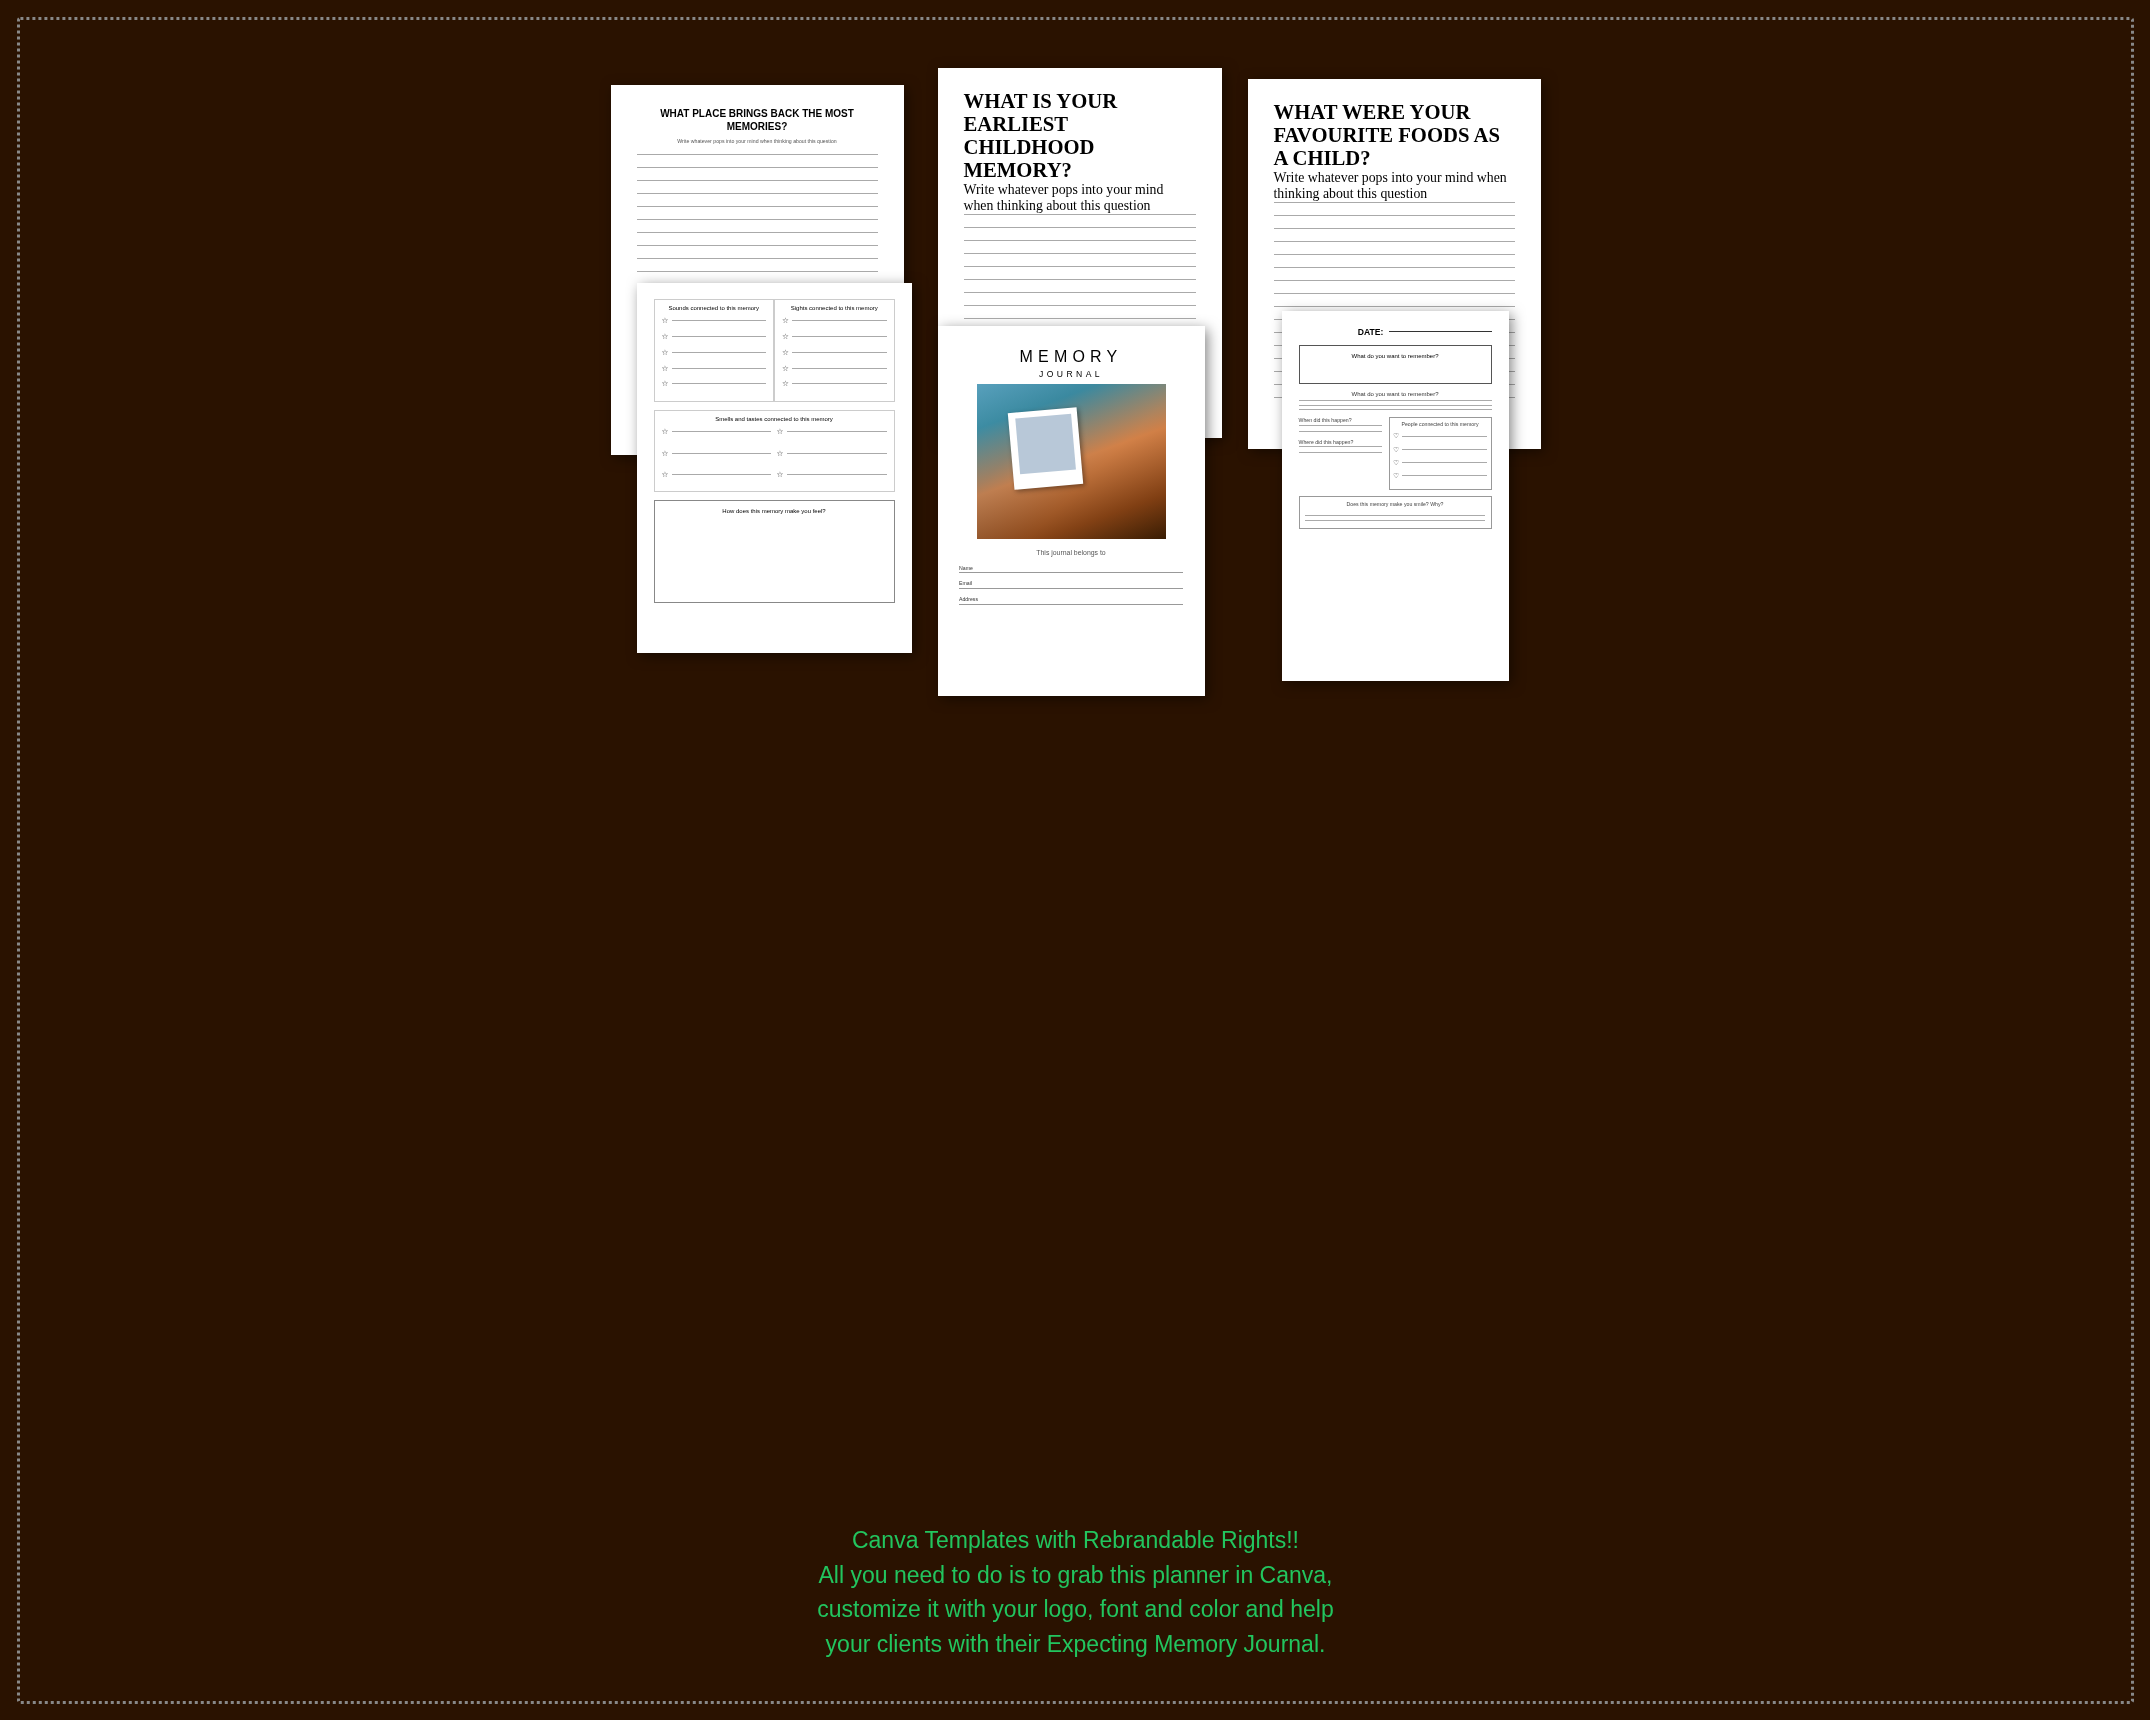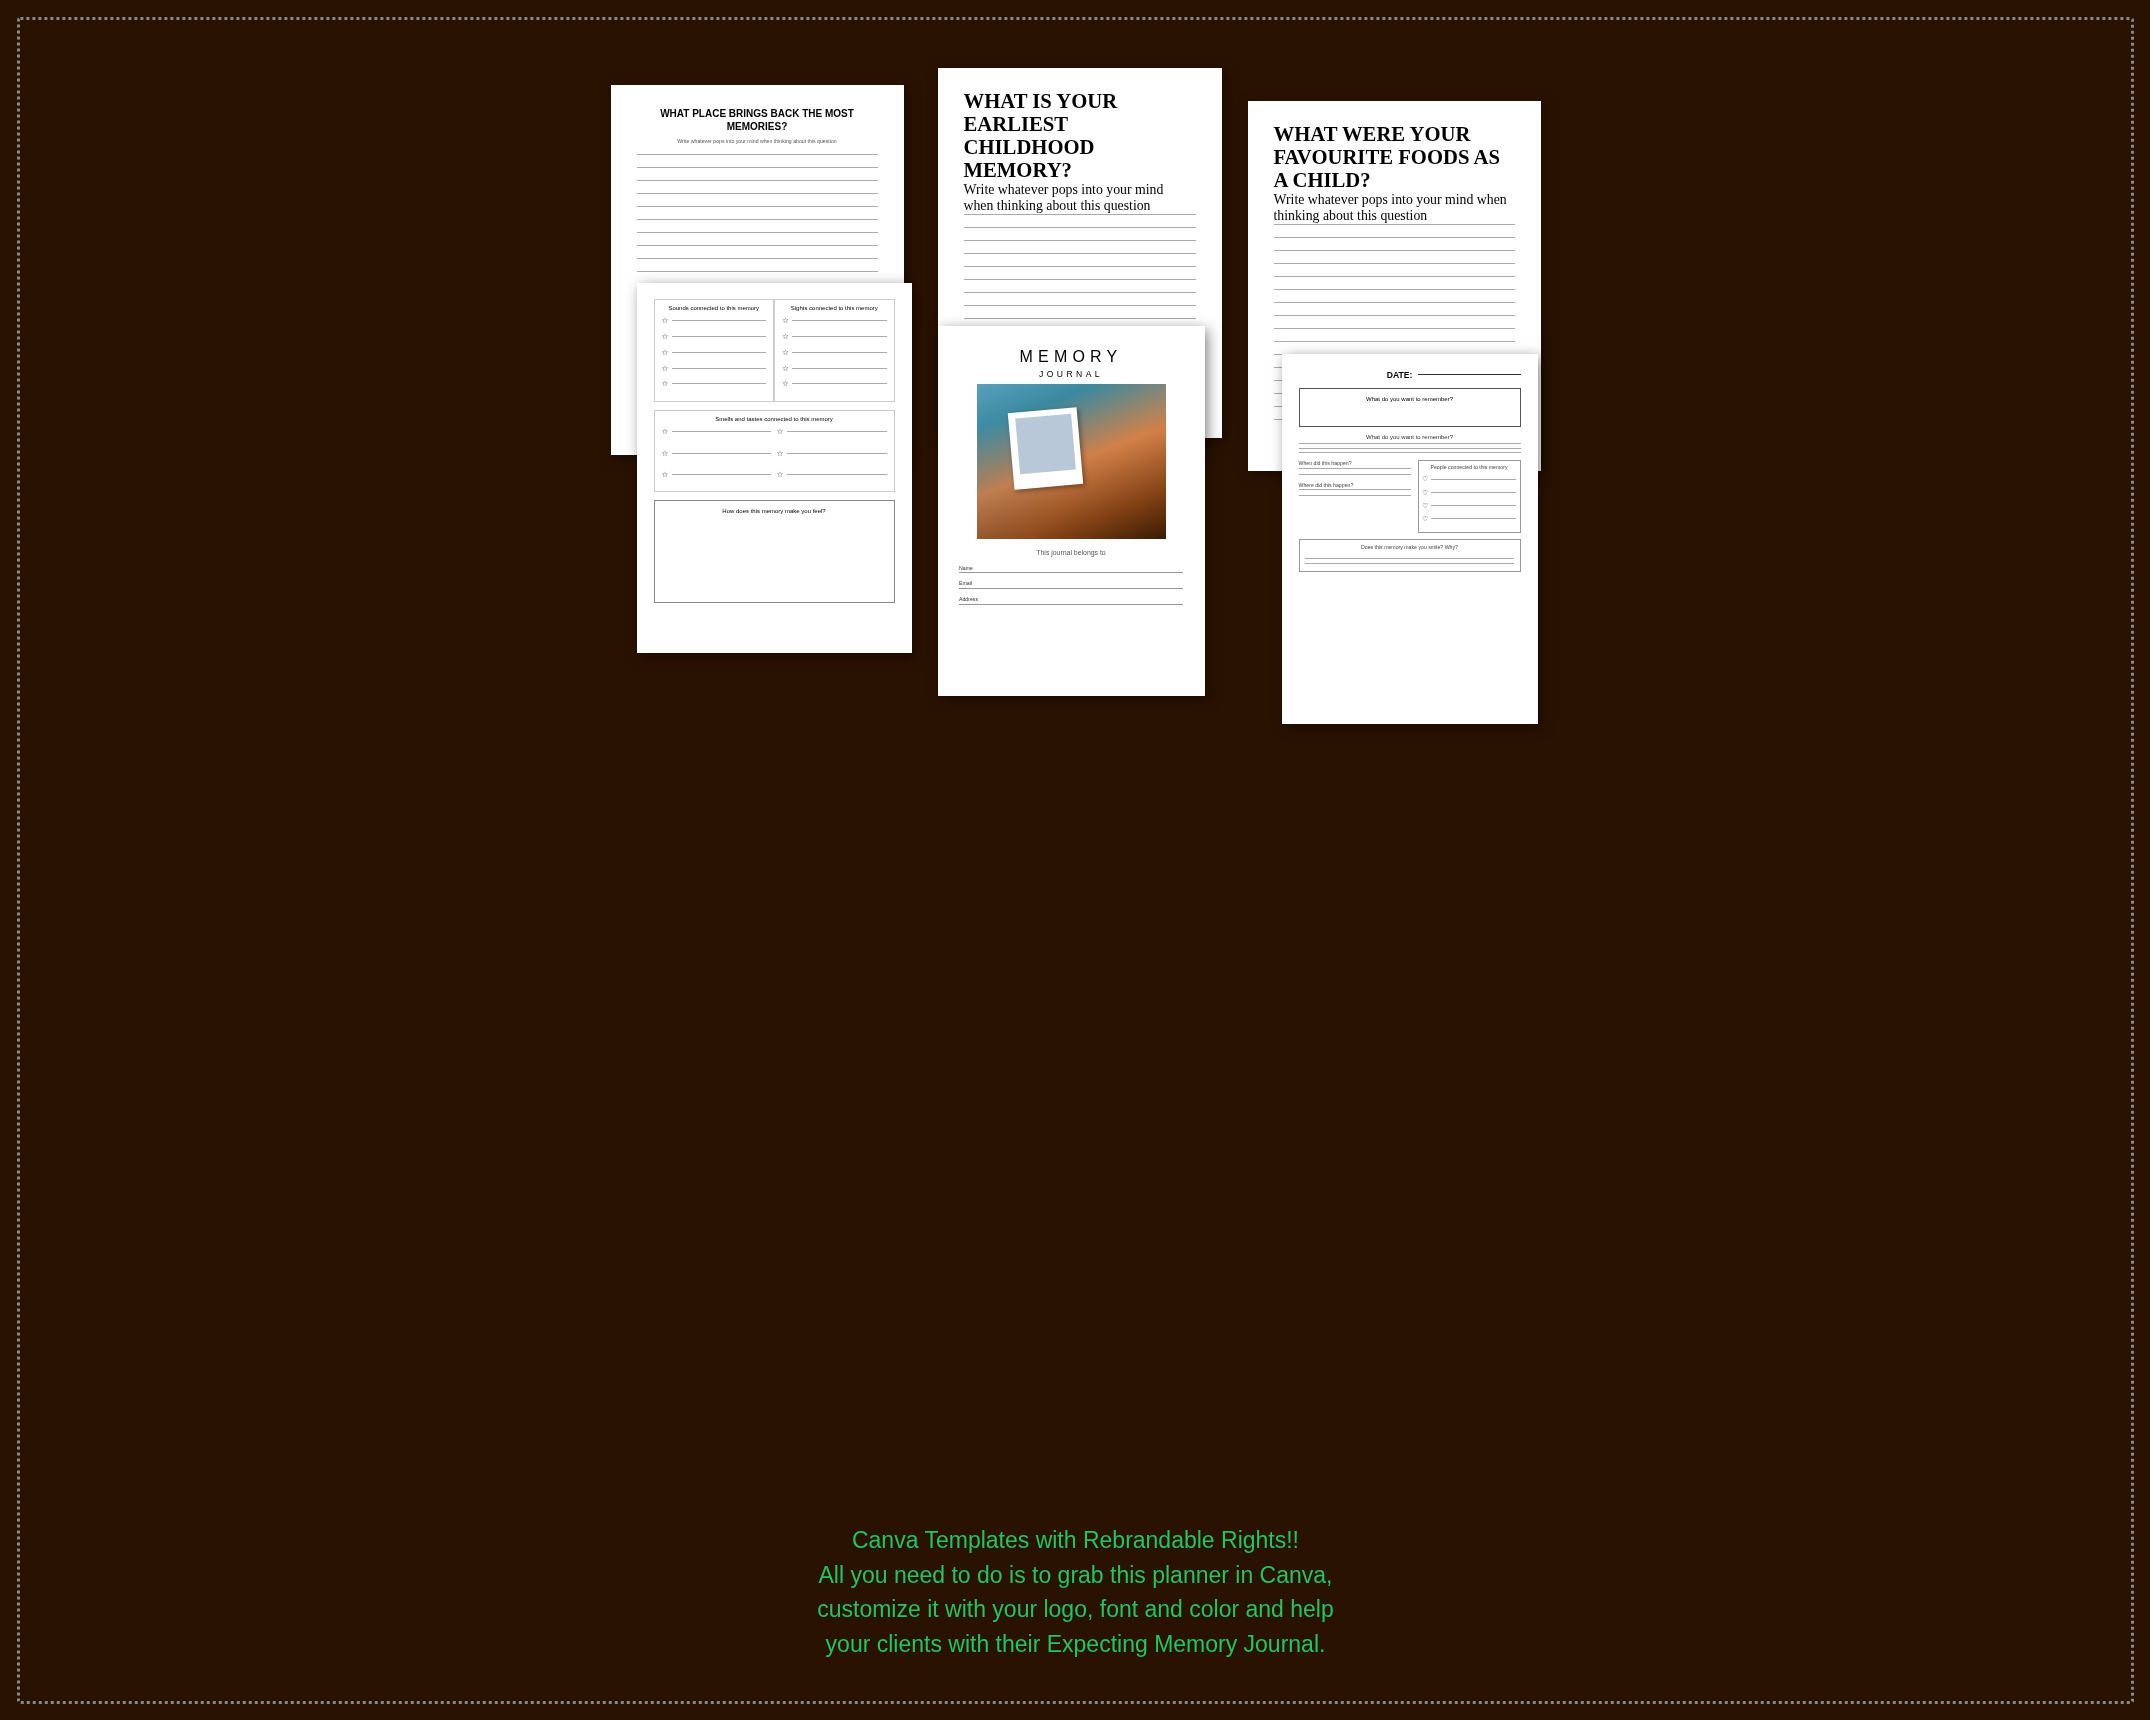--- a/index.html
+++ b/index.html
@@ -287,35 +287,34 @@
       border-bottom: 0.9px solid #999;
       width: 100%;
       height: 0.9px;
     }
 
     
     .right-col {
       display: flex;
       flex-direction: column;
       position: relative;
-      margin-top: 33px;
-      gap: 21px;
+      margin-top: 11px;
     }
 
     
     .page-foods {
       width: 293px;
       height: 370px;
       padding: 21.5px 26px;
       z-index: 2;
     }
 
     
     .page-form {
-      width: 256px;
+      width: 227px;
       height: 370px;
       padding: 15.5px 17px;
       z-index: 4;
       margin-top: -138px;
       margin-left: 34px;
     }
 
     .form-date-row {
       display: flex;
       align-items: center;

